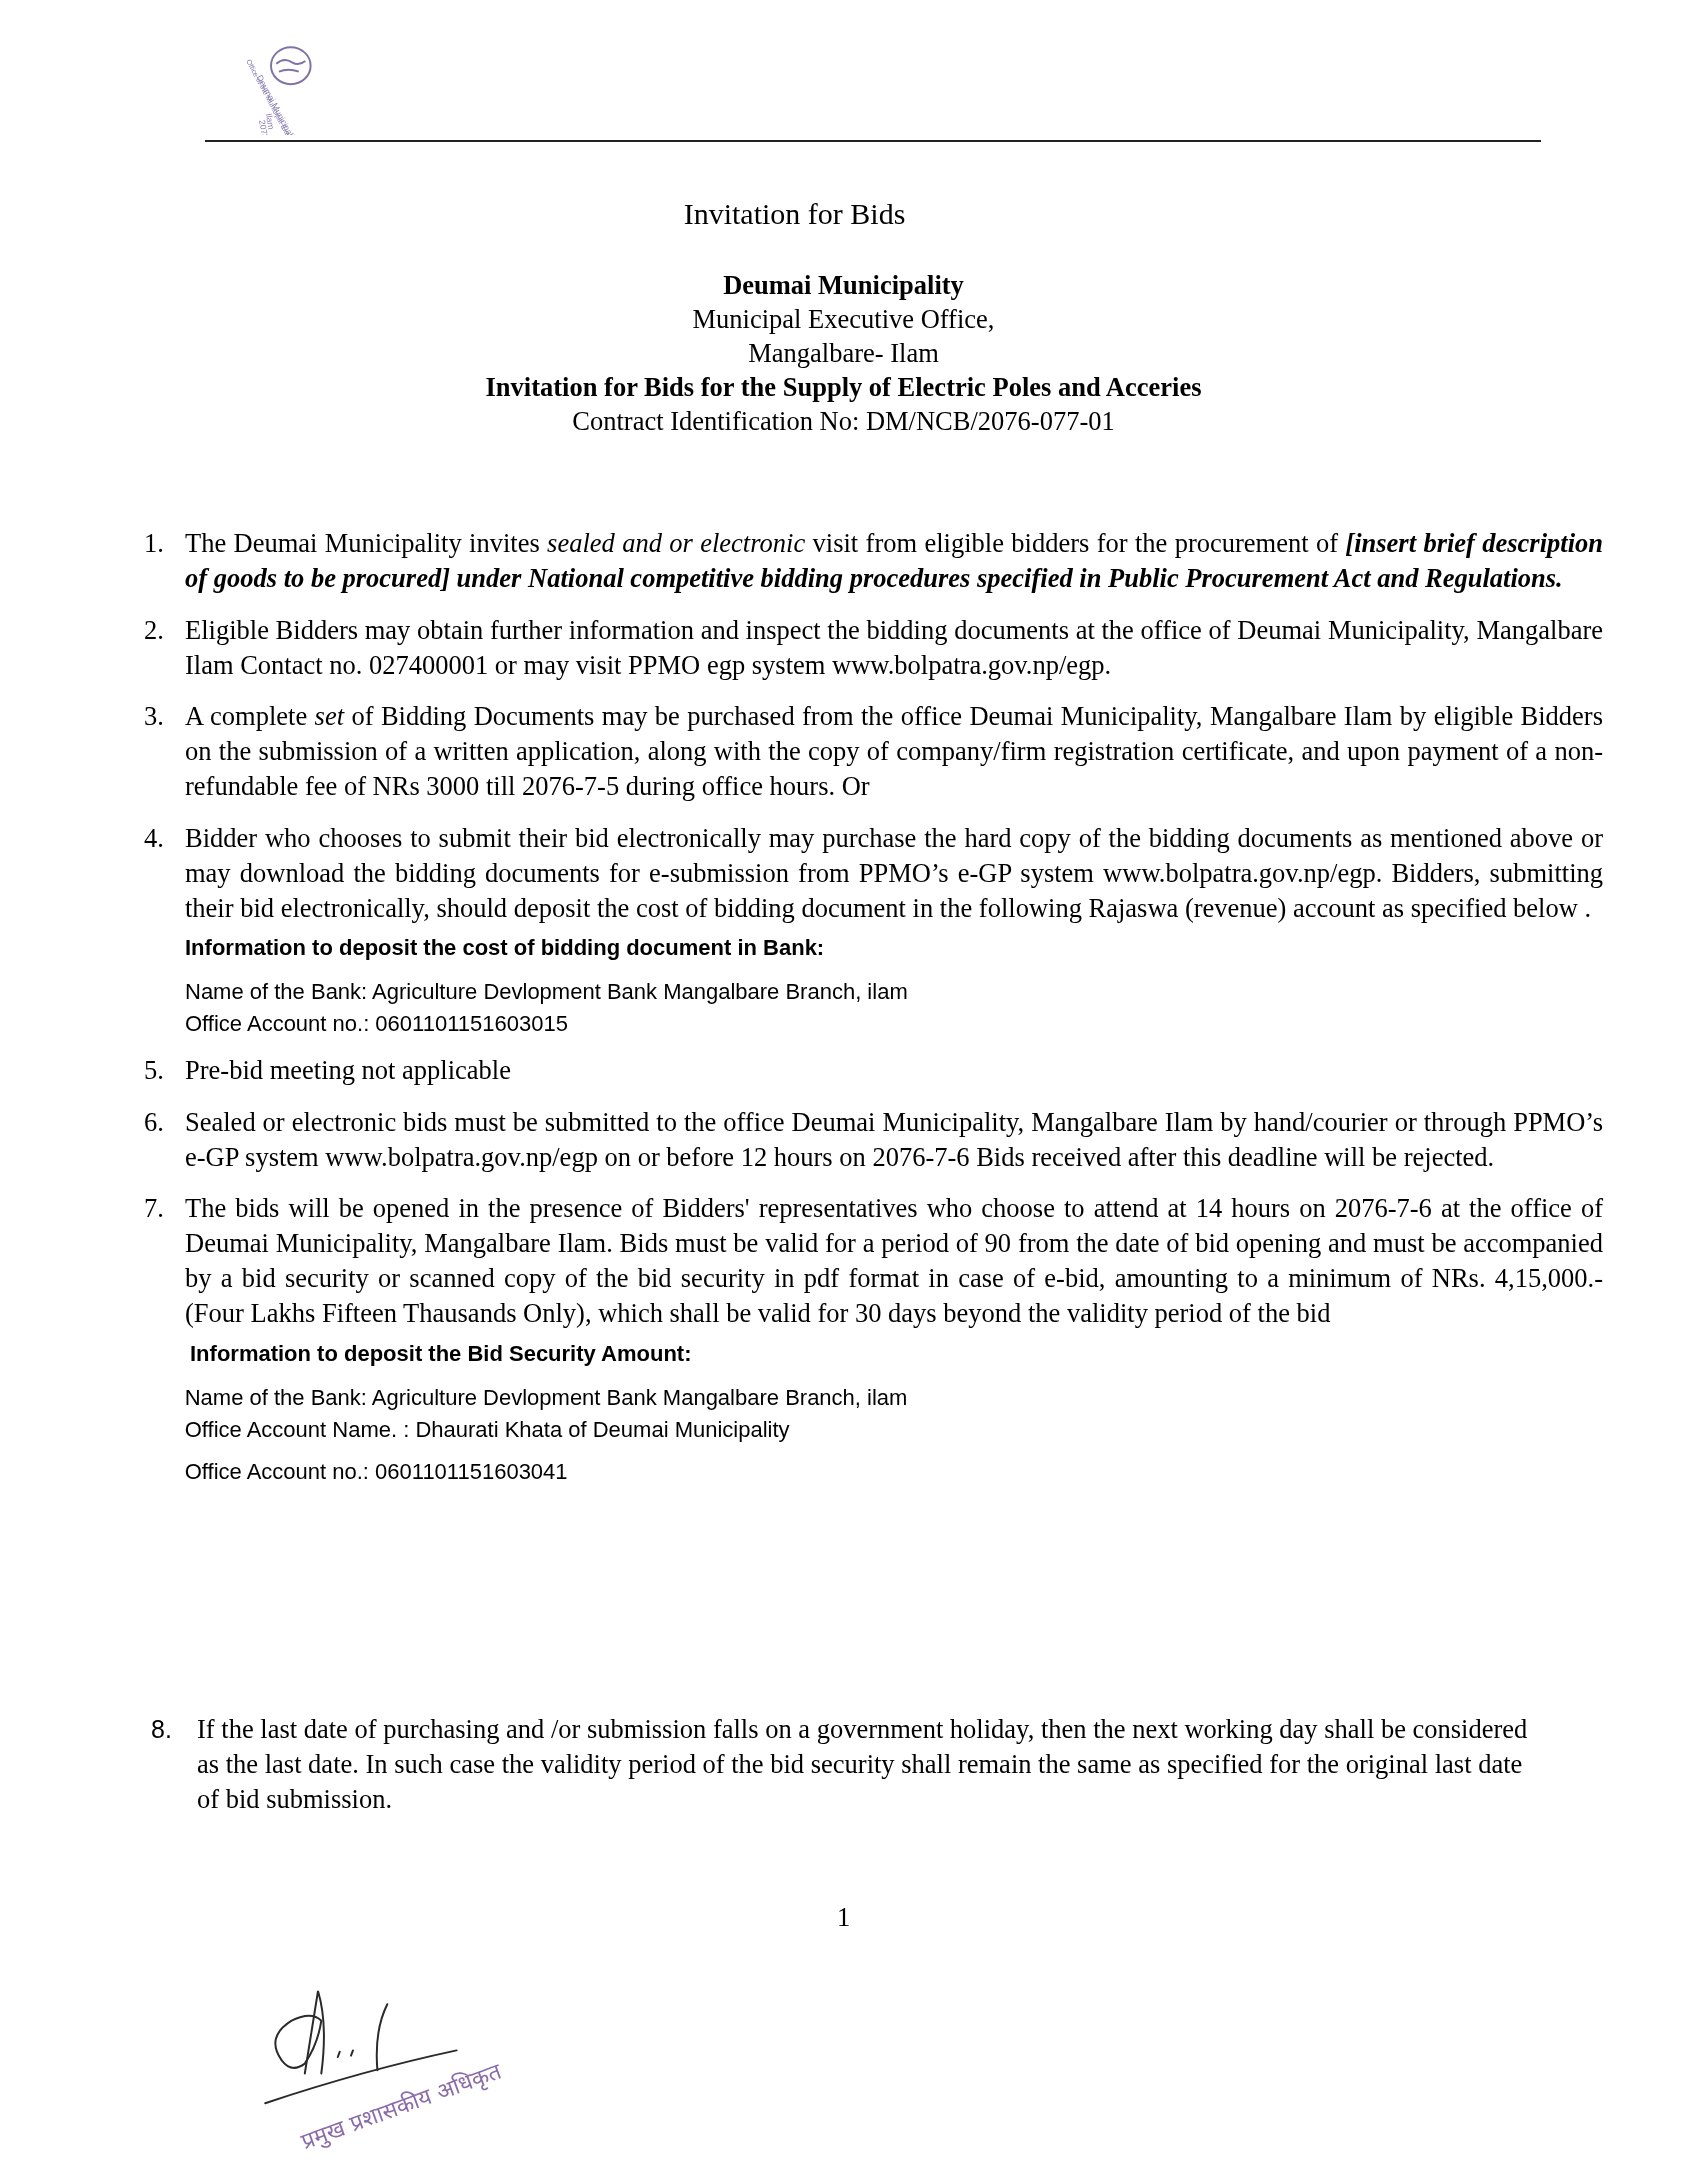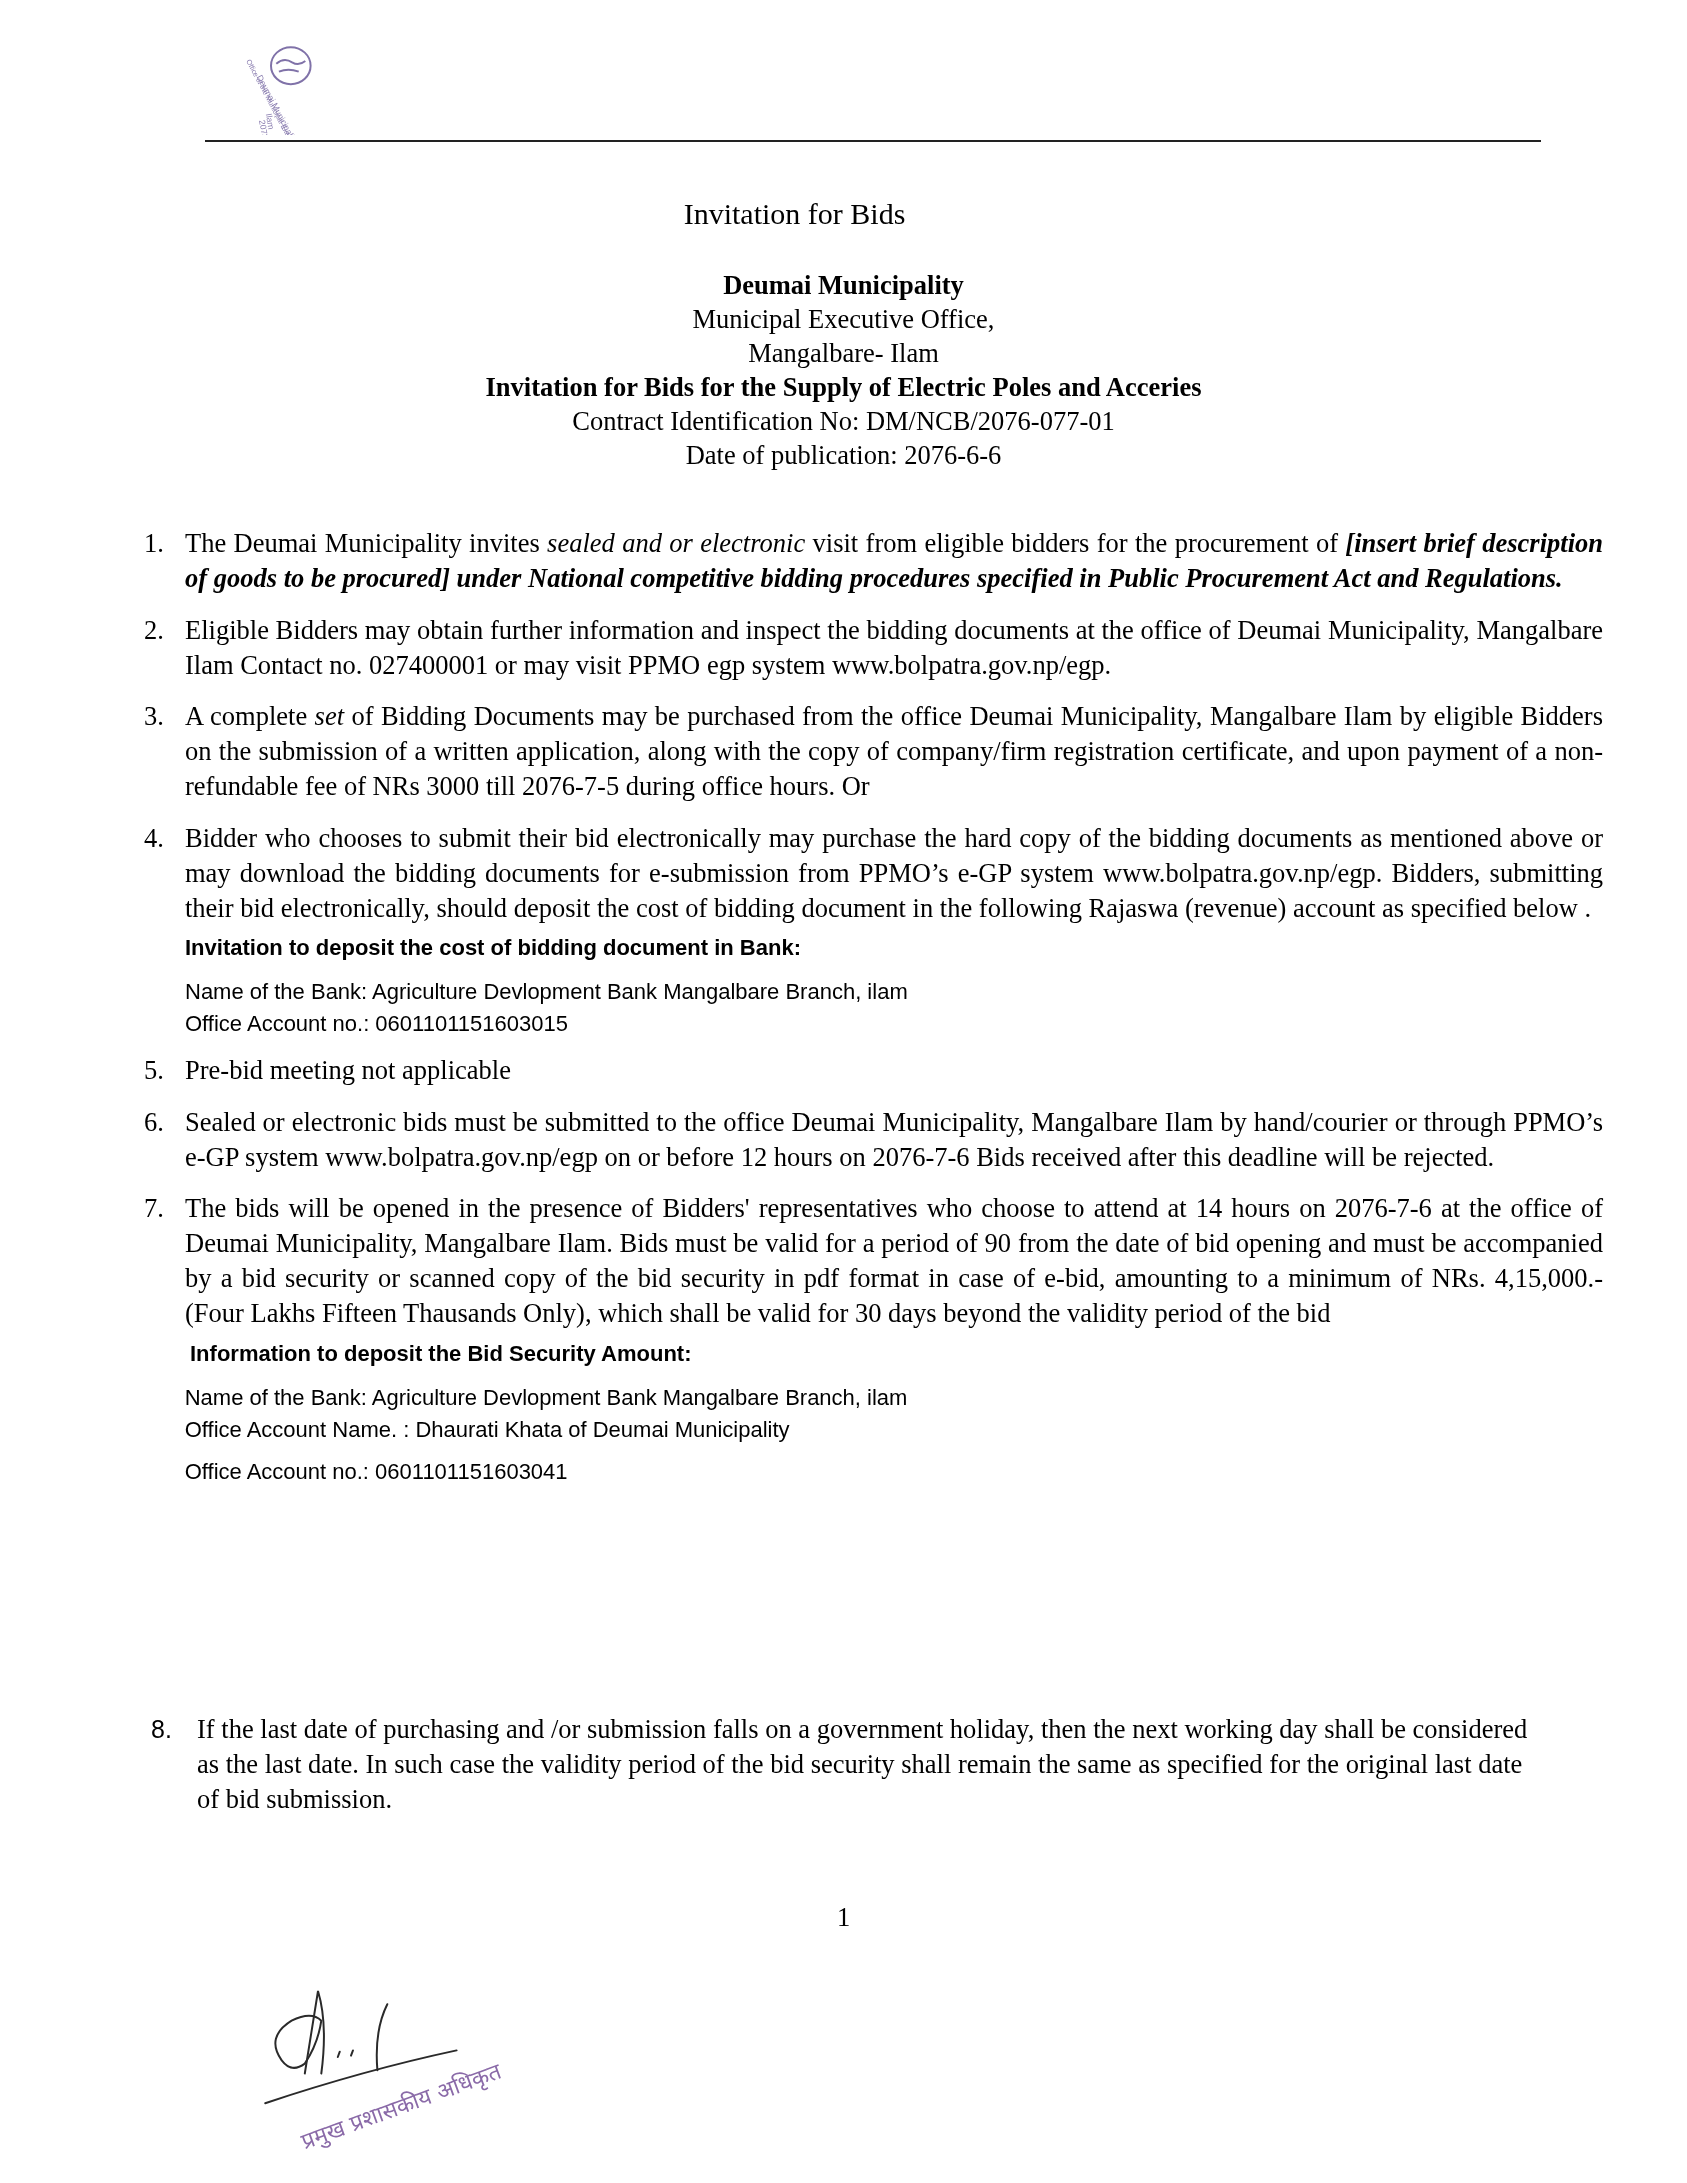--- a/index.html
+++ b/index.html
@@ -54,21 +54,20 @@
   <div class="hr"></div>
 
   <div class="title">Invitation for Bids</div>
 
   <div class="head-block">
     <div class="b">Deumai Municipality</div>
     <div>Municipal Executive Office,</div>
     <div>Mangalbare- Ilam</div>
     <div class="b">Invitation for Bids for the Supply of Electric Poles and Acceries</div>
     <div>Contract Identification No: DM/NCB/2076-077-01</div>
-    <div>Date of publication: 2076-6-6</div>
   </div>
 
   <div class="list">
 
     <div class="item">
       <span class="num">1.</span>
       <span>The Deumai Municipality invites </span><i>sealed and or electronic</i><span> visit from eligible bidders for the procurement of </span><span class="bi">[insert brief description of goods to be procured] under National competitive bidding procedures specified in Public Procurement Act and Regulations.</span>
     </div>
 
     <div class="item">
@@ -80,21 +79,21 @@
       <span class="num">3.</span>
       <span>A complete </span><i>set</i><span> of Bidding Documents may be purchased from the office Deumai Municipality, Mangalbare Ilam by eligible Bidders on the submission of a written application, along with the copy of company/firm registration certificate, and upon payment of a non-refundable fee of NRs 3000  till 2076-7-5 during office hours. Or</span>
     </div>
 
     <div class="item" style="margin-bottom:6.6px;">
       <span class="num">4.</span>
       <span>Bidder who chooses to submit their bid electronically may purchase the hard copy of the bidding documents as mentioned above or may download the bidding documents for e-submission from PPMO’s e-GP system www.bolpatra.gov.np/egp. Bidders, submitting their bid electronically,  should  deposit  the  cost  of  bidding document  in  the following  Rajaswa (revenue)  account  as  specified  below  .</span>
     </div>
 
     <div class="bank">
-      <div class="bh">Invitation to deposit the cost of bidding document in Bank:</div>
+      <div class="bh">Information to deposit the cost of bidding document in Bank:</div>
       <div>Name of the Bank: Agriculture Devlopment Bank Mangalbare Branch, ilam</div>
       <div>Office Account no.: 0601101151603015</div>
     </div>
 
     <div class="item">
       <span class="num">5.</span>
       <span>Pre-bid meeting not applicable</span>
     </div>
 
     <div class="item">

